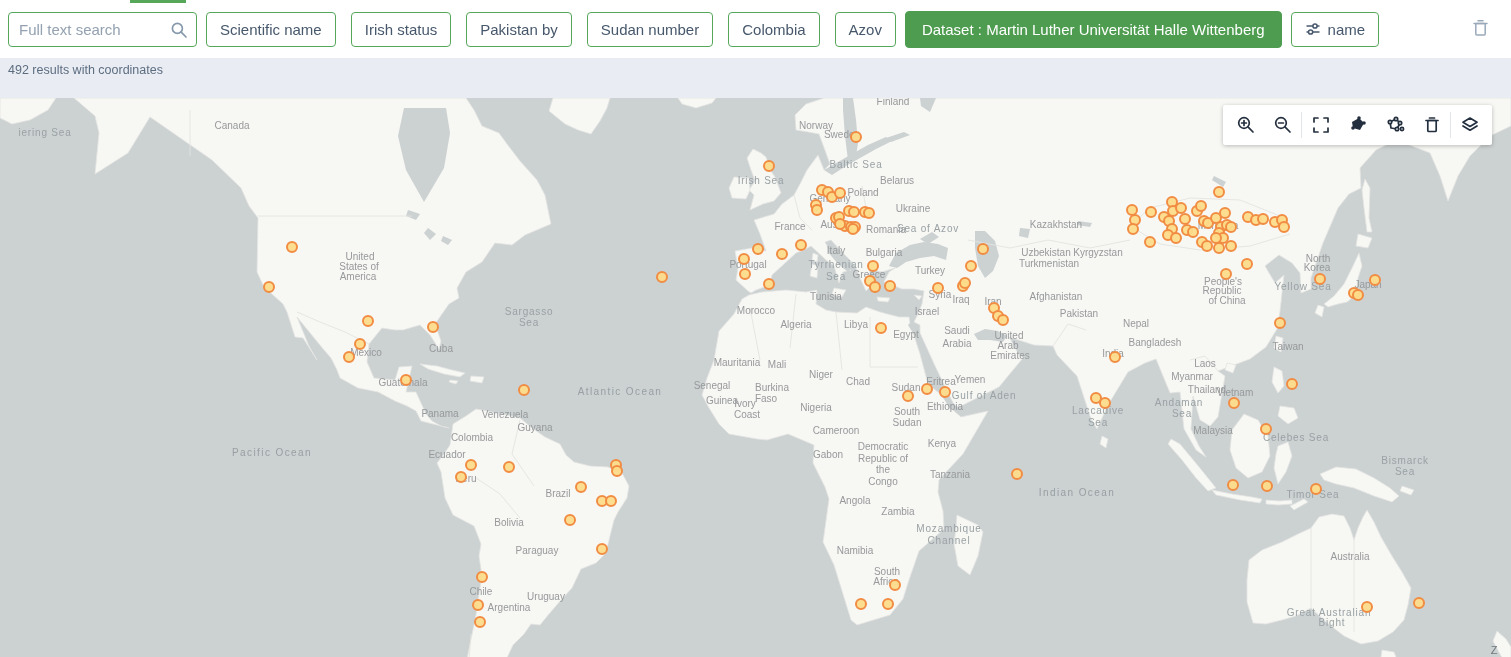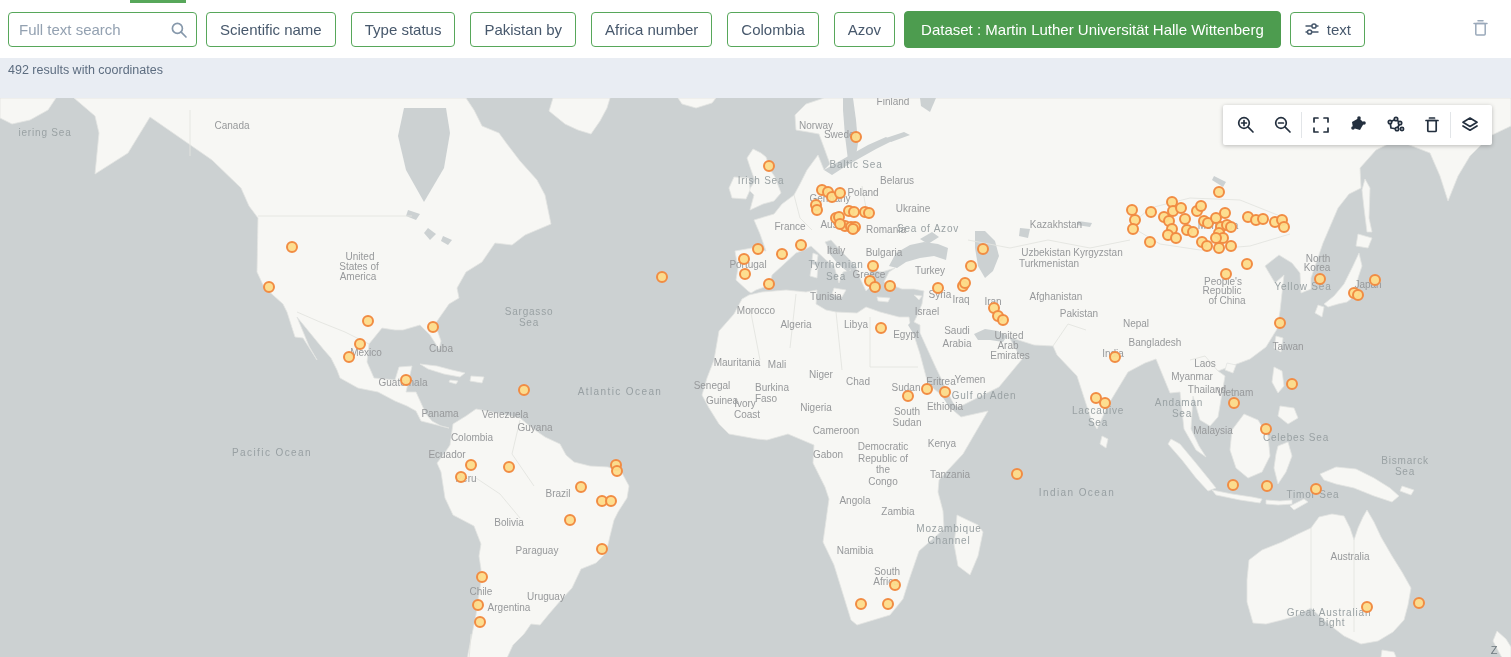--- a/index.html
+++ b/index.html
@@ -48,40 +48,40 @@
   <div class="searchwrap">
     <input type="text" value="" placeholder="Full text search" style="">
     <svg width="18" height="18" viewBox="0 0 18 18" fill="none" stroke="#8698ab" stroke-width="1.7" stroke-linecap="round">
         <circle cx="7.4" cy="7.4" r="5"></circle>
         <line x1="11.2" y1="11.2" x2="16" y2="16"></line>
       </svg>
   </div>
 
   <span style="display:flex;gap:15px;">
       <button class="filter-btn">Scientific name</button>
-      <button class="filter-btn">Type status</button>
+      <button class="filter-btn">Irish status</button>
       <button class="filter-btn">Pakistan by</button>
-      <button class="filter-btn">Africa number</button>
+      <button class="filter-btn">Sudan number</button>
       <button class="filter-btn">Colombia</button>
       <button class="filter-btn">Azov</button>
     </span>
 
   <div class="chip">
     <span class="lbl">Dataset : Martin Luther Universität Halle Wittenberg</span>
 
   </div>
 
   <button class="morebtn">
     <svg width="16" height="16" viewBox="0 0 16 16" fill="#fff" stroke="#47586c" stroke-width="1.5">
         <line x1="1.5" y1="5" x2="14.5" y2="5"></line>
         <circle cx="10" cy="5" r="2.1"></circle>
         <line x1="1.5" y1="11" x2="14.5" y2="11"></line>
         <circle cx="5.6" cy="11" r="2.1"></circle>
       </svg>
-    <span>text</span>
+    <span>name</span>
   </button>
 
   <button class="hdr-trash">
     <svg width="17" height="18" viewBox="0 0 17 18" fill="none" stroke="#9aa9ba" stroke-width="1.5" stroke-linecap="round">
         <line x1="2" y1="4.5" x2="15" y2="4.5"></line>
         <line x1="6" y1="1.8" x2="11" y2="1.8"></line>
         <rect x="3.8" y="4.5" width="9.4" height="11.5" rx="1"></rect>
       </svg>
   </button>
 </div>

